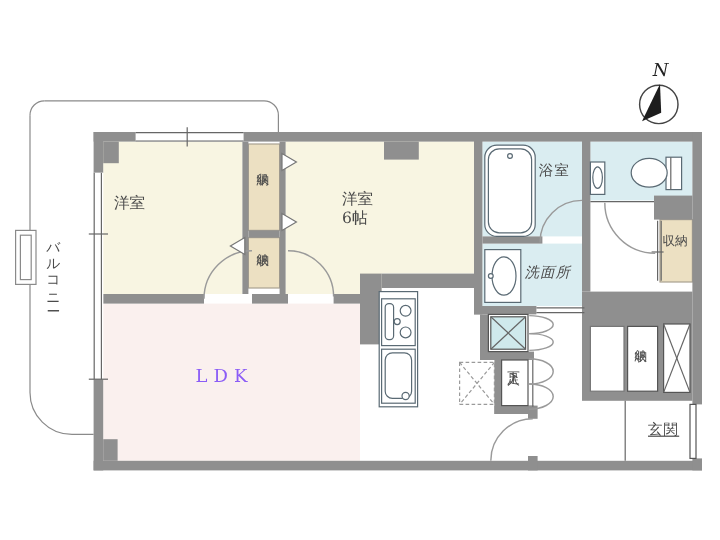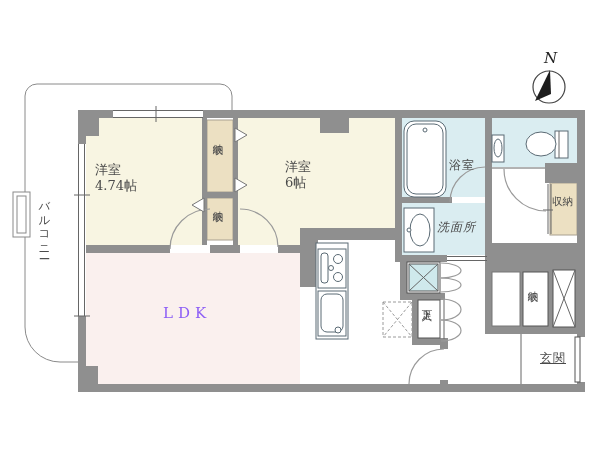--- a/index.html
+++ b/index.html
@@ -184,31 +184,30 @@
     <g>
       <circle cx="549" cy="87" r="16" fill="#fff" stroke="#444" stroke-width="1.2"></circle>
       <polygon points="550,70 535,101 551,94" fill="#1d1d1d"></polygon>
     </g>
   </svg>
 
   <div class="lbl vert" id="lbl-balcony" style="left:38px;top:193px;">バルコニー</div>
 
   <div class="lbl center room-big" style="left:95px;top:162px;width:100px;">
     <div>洋室</div>
-    <div>4.74帖</div>
   </div>
 
   <div class="lbl center room-big" style="left:285px;top:159px;width:66px;">
     <div>洋室</div>
     <div>6帖</div>
   </div>
 
   <div class="lbl" id="lbl-ldk" style="left:163px;top:304px;">LDK</div>
 
-  <div class="lbl room-mid" style="left:449px;top:158px;">浴室</div>
+  <div class="lbl room-mid" style="left:449px;top:135px;">浴室</div>
   <div class="lbl room-mid" style="left:437px;top:220px;font-style:italic;">洗面所</div>
   <div class="lbl room-mid" style="left:540px;top:351px;text-decoration:underline;">玄関</div>
 
   <div class="lbl vert small-lbl" style="left:213px;top:136px;">収納</div>
   <div class="lbl vert small-lbl" style="left:213px;top:203px;">収納</div>
   <div class="lbl small-lbl" style="left:552px;top:195px;">収納</div>
   <div class="lbl vert small-lbl" style="left:528px;top:283px;">収納</div>
   <div class="lbl vert small-lbl" style="left:422px;top:302px;">下足入</div>
 
   <div class="lbl" id="lbl-north" style="left:544px;top:49px;">N</div>

